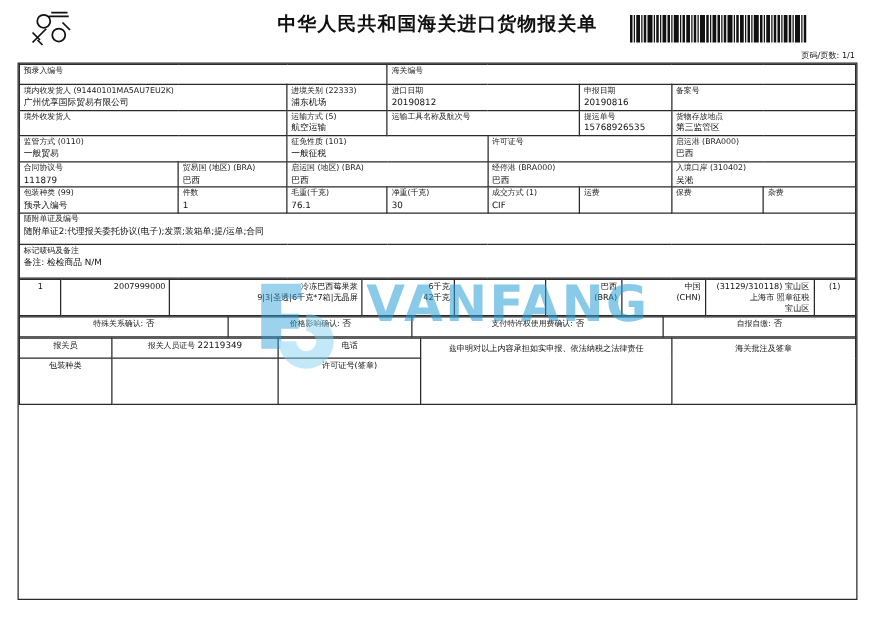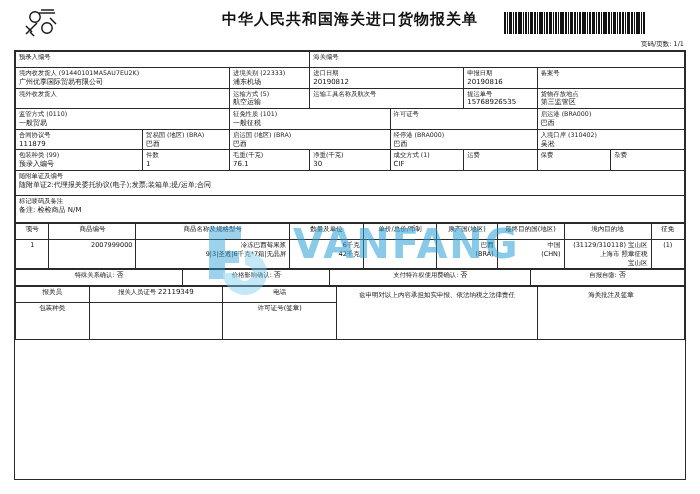--- a/index.html
+++ b/index.html
@@ -321,31 +321,20 @@
           <col style="width:13%">
           <col style="width:23%">
         <col style="width:11%">
           <col style="width:11%">
           <col style="width:9%">
         <col style="width:10%">
           <col style="width:13%">
           <col style="width:5%">
       </colgroup>
       <tbody>
-          <tr class="goods-head">
-        <td class="c">项号</td>
-        <td class="c">商品编号</td>
-        <td class="c">商品名称及规格型号</td>
-        <td class="c">数量及单位</td>
-        <td class="c">单价/总价/币制</td>
-        <td class="c">原产国(地区)</td>
-        <td class="c">最终目的国(地区)</td>
-        <td class="c">境内目的地</td>
-        <td class="c">征免</td>
-      </tr>
       <tr class="goods-body">
         <td class="c">1</td>
         <td>
           <span class="goods-line">2007999000</span>
         </td>
         <td>
           <span class="goods-line">冷冻巴西莓果浆</span>
           <span class="goods-line">9|3|圣透|6千克*7箱|无晶屏</span>
         </td>
         <td class="c">

